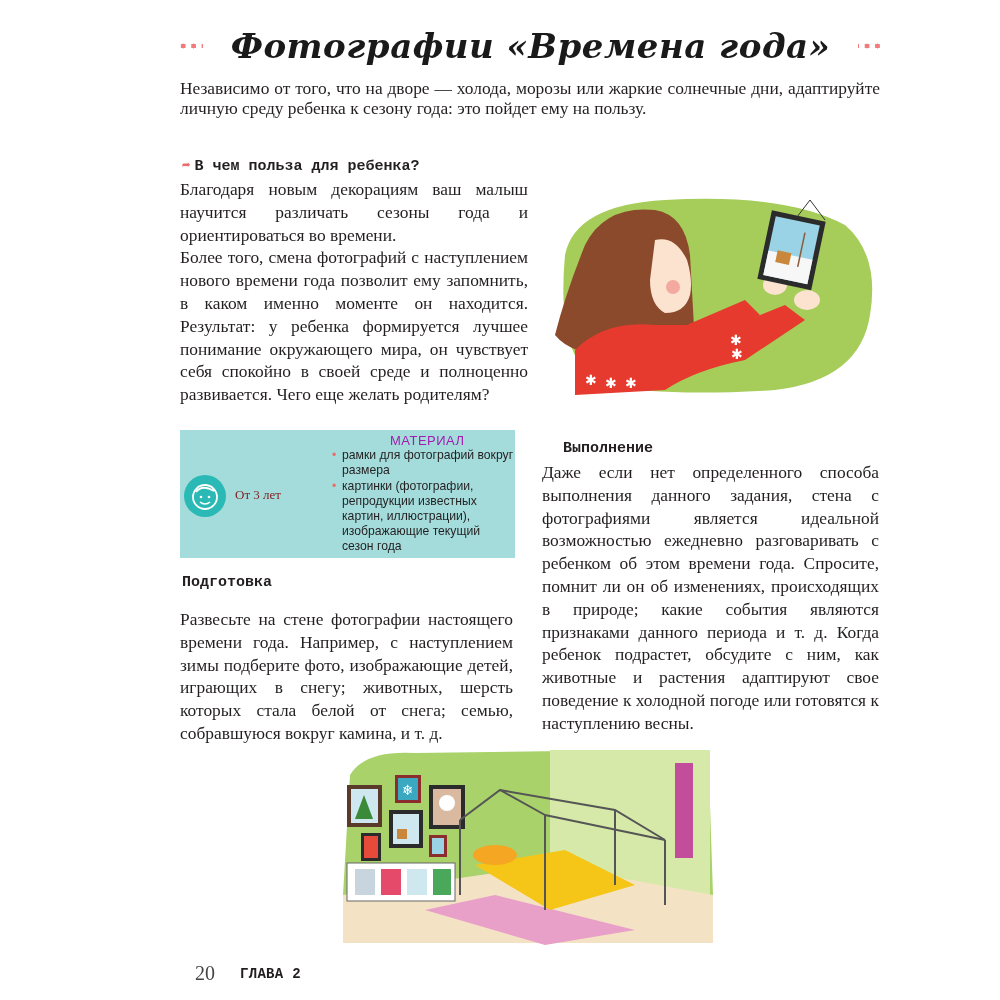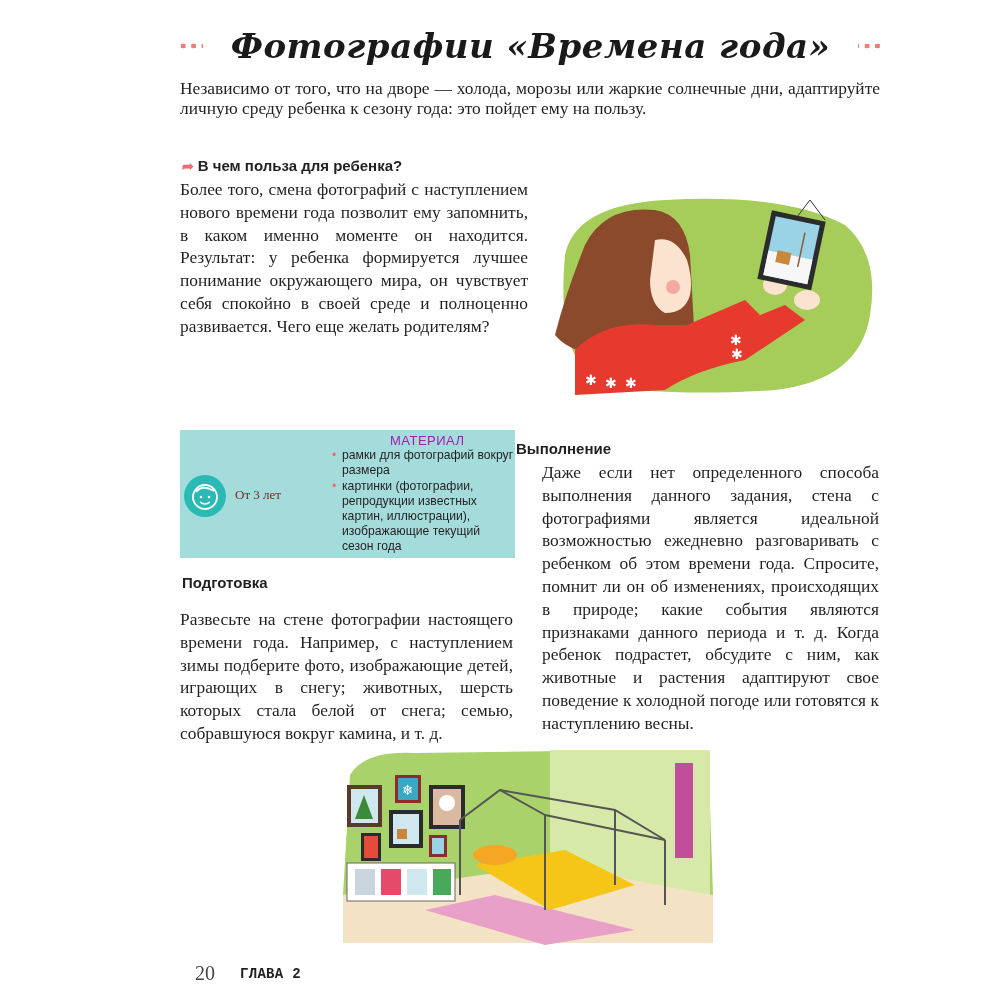--- a/index.html
+++ b/index.html
@@ -6,21 +6,21 @@
     html, body { width: 1000px; height: 1000px; background: #ffffff; overflow: hidden; }
     body { position: relative; font-family: "Liberation Serif", serif; color: #231f20; }
 
     .title-row { position: absolute; left: 178px; top: 22px; width: 705px; height: 48px; display: flex; align-items: center; gap: 18px; }
     .dots { flex: 1; height: 6px; background-image: radial-gradient(circle, #ef7b7b 2.4px, transparent 2.6px); background-size: 10.4px 6px; background-repeat: repeat-x; background-position: left center; }
     .dots.right { background-position: right center; }
     .page-title { font-family: "DejaVu Serif", serif; font-style: italic; font-size: 34px; letter-spacing: 0.5px; padding: 0 10px; color: #1a1a1a; white-space: nowrap; }
 
     .intro { position: absolute; left: 180px; top: 78px; width: 700px; font-size: 17.4px; line-height: 20px; text-align: justify; }
 
-    .sec-head { position: absolute; font-family: Liberation Sans, sans-serif; font-weight: bold; font-size: 15px; color: #231f20; }
+    .sec-head { position: absolute; font-family: Liberation Mono, monospace; font-weight: bold; font-size: 15px; color: #231f20; }
     .arrow-icon { color: #ef6b6b; font-size: 14px; margin-right: 4px; display: inline-block; }
 
     .body-text { position: absolute; font-size: 17.4px; line-height: 22.8px; text-align: justify; }
     .body-text p { margin: 0; }
 
     .info-box { position: absolute; left: 180px; top: 430px; width: 335px; height: 128px; background: #a4dcdc; }
     .face-circle { position: absolute; left: 4px; top: 45px; width: 42px; height: 42px; border-radius: 50%; background: #2bb9b5; }
     .age-label { position: absolute; left: 55px; top: 57px; font-family: Liberation Serif, serif; font-size: 13px; color: #7f1d1d; }
     .material { position: absolute; left: 150px; top: 3px; width: 185px; font-family: "Liberation Sans", sans-serif; font-size: 12.2px; line-height: 15.2px; color: #231f20; }
     .material-title { color: #a21caf; font-weight: normal; font-size: 13px; letter-spacing: 0.5px; margin-left: 12px; padding-left: 48px; }
@@ -40,20 +40,21 @@
   <h1 class="page-title">Фотографии «Времена года»</h1>
   <div class="dots right"></div>
 </div>
 
 <p class="intro">Независимо от того, что на дворе — холода, морозы или жаркие солнечные дни, адаптируйте личную среду ребенка к сезону года: это пойдет ему на пользу.</p>
 
 <div class="sec-head" style="left:182px; top:157px;">
   <span class="arrow-icon">➦</span><span>В чем польза для ребенка?</span>
 </div>
 <div class="body-text" style="left:180px; top:178px; width:348px;">
+  <p>Благодаря новым декорациям ваш малыш научится различать сезоны года и ориентироваться во времени.</p>
   <p>Более того, смена фотографий с наступлением нового времени года позволит ему запомнить, в каком именно моменте он находится. Результат: у ребенка формируется лучшее понимание окружающего мира, он чувствует себя спокойно в своей среде и полноценно развивается. Чего еще желать родителям?</p>
 </div>
 
 <svg class="illus" style="left:545px; top:185px;" width="335" height="215" viewBox="0 0 335 215">
   <path d="M20 70 Q30 20 120 15 Q240 8 300 40 Q335 70 325 130 Q315 195 230 205 Q120 212 60 200 Q10 180 20 70 Z" fill="#a6cc5a"></path>
 
   <path d="M40 60 Q60 20 110 25 Q140 30 145 70 L150 160 Q120 180 90 170 Q30 175 10 150 Q20 110 40 60 Z" fill="#8b4a2b"></path>
 
   <path d="M110 55 Q130 50 142 75 Q148 95 145 110 Q140 128 120 128 Q105 120 105 95 Z" fill="#fbe3d0"></path>
   <circle cx="128" cy="102" r="7" fill="#f4a9a0"></circle>
@@ -99,21 +100,21 @@
     <ul>
       <li>рамки для фотографий вокруг размера</li>
       <li>картинки (фотографии, репродукции известных картин, иллюстрации), изображающие текущий сезон года</li>
     </ul>
   </div>
 </div>
 
 <div class="sec-head" style="left:182px; top:574px;">Подготовка</div>
 <div class="body-text" style="left:180px; top:596px; width:333px;margin-top:12px;">Развесьте на стене фотографии настоящего времени года. Например, с наступлением зимы подберите фото, изображающие детей, играющих в снегу; животных, шерсть которых стала белой от снега; семью, собравшуюся вокруг камина, и т. д.</div>
 
-<div class="sec-head" style="left:516px; top:440px;">Выполнение</div>
+<div class="sec-head" style="left:563px; top:440px;">Выполнение</div>
 <div class="body-text" style="left:542px; top:461px; width:337px;">Даже если нет определенного способа выполнения данного задания, стена с фотографиями является идеальной возможностью ежедневно разговаривать с ребенком об этом времени года. Спросите, помнит ли он об изменениях, происходящих в природе; какие события являются признаками данного периода и т. д. Когда ребенок подрастет, обсудите с ним, как животные и растения адаптируют свое поведение к холодной погоде или готовятся к наступлению весны.</div>
 
 <svg class="illus" style="left:335px; top:745px;" width="380" height="200" viewBox="0 0 380 200">
   <path d="M15 30 Q30 5 80 8 L300 5 Q370 8 375 60 L378 150 Q370 195 300 198 L60 198 Q10 190 8 150 Z" fill="#a9d36a"></path>
   <rect x="215" y="5" width="160" height="160" fill="#d7e9a8"></rect>
   <path d="M8 150 L215 120 L378 150 L378 198 L8 198 Z" fill="#f3e3c4"></path>
 
   <rect x="340" y="18" width="18" height="95" fill="#c24d9b"></rect>
 
   <rect x="12" y="40" width="35" height="42" fill="#5a3a2a"></rect>

